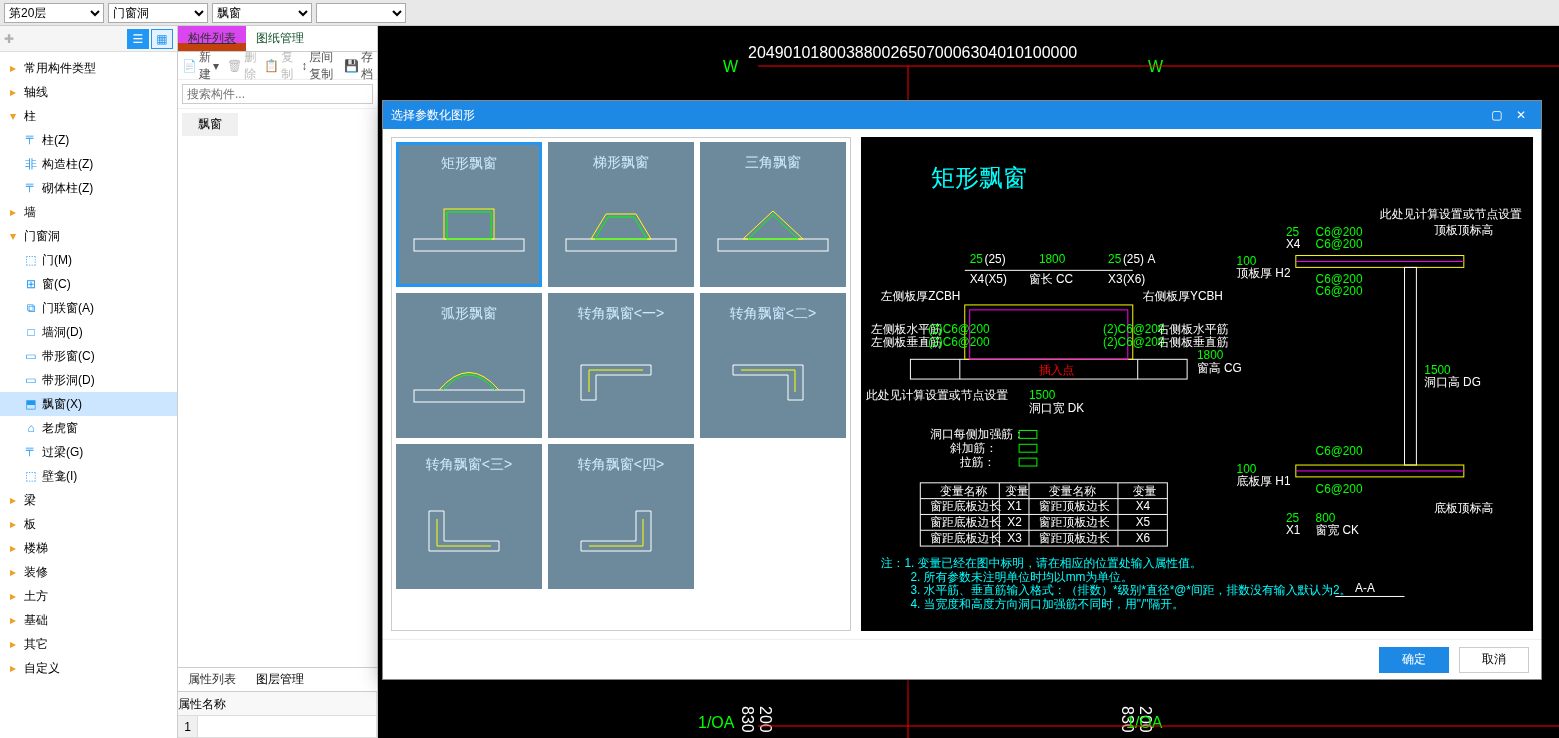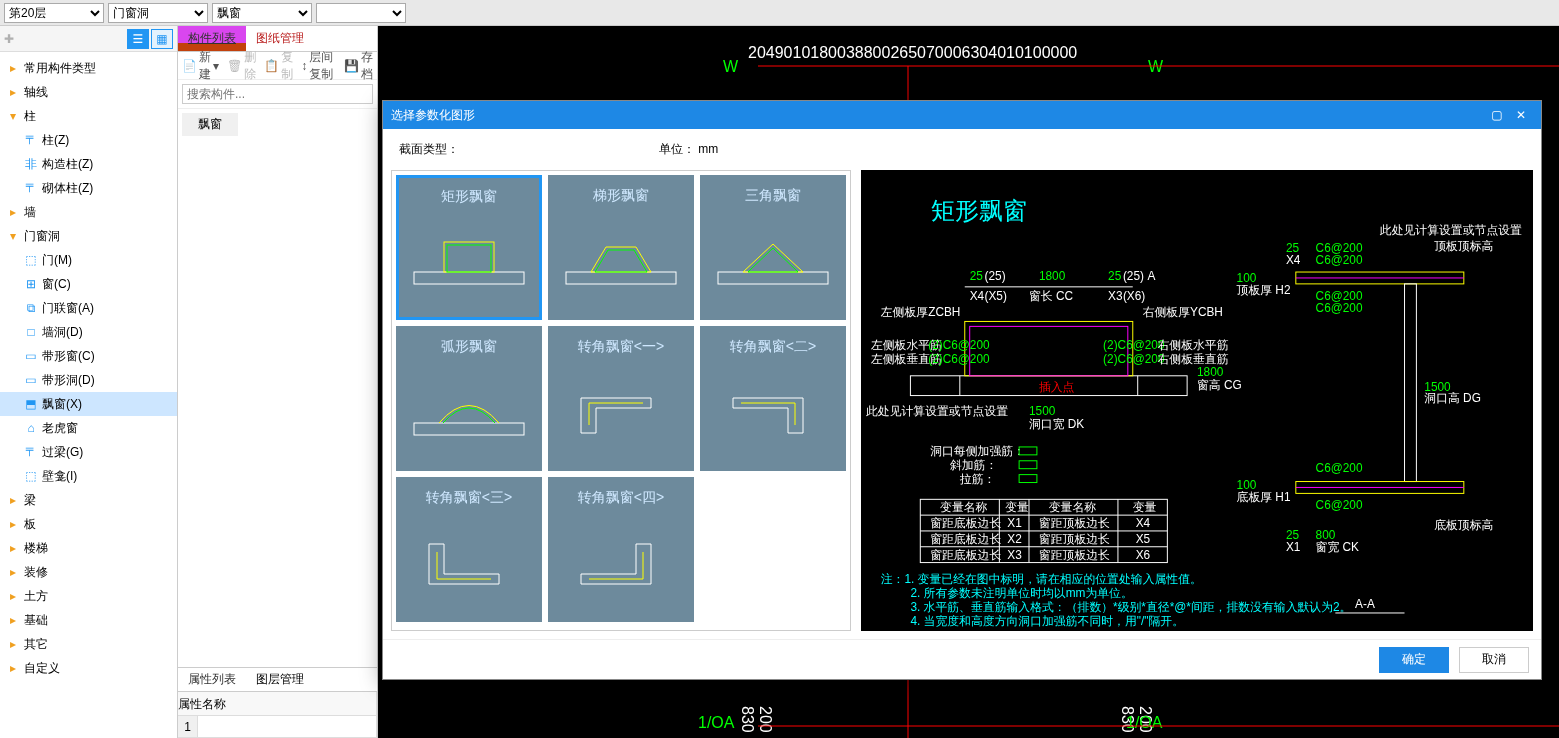--- a/index.html
+++ b/index.html
@@ -25,21 +25,21 @@
 .tree { flex: 1; overflow-y: auto; padding: 4px 0; }
 .tree-item { display: flex; align-items: center; height: 24px; padding: 0 6px; cursor: pointer; gap: 4px; }
 .tree-item.selected { background: #cde6ff; }
 .tree-item .ticon { width: 14px; text-align: center; color: #f0a020; }
 .tree-item.sub { padding-left: 24px; }
 .tree-item.sub .ticon { color: #2196f3; }
 
 
 .mid-panel { width: 200px; background: #fff; border-right: 1px solid #ccc; display: flex; flex-direction: column; }
 .tabs { height: 26px; display: flex; border-bottom: 1px solid #ccc; }
-.tab { padding: 0 10px; line-height: 25px; cursor: pointer; color: #b91c1c; }
+.tab { padding: 0 10px; line-height: 25px; cursor: pointer; color: #14532d; }
 .tab.active { background: #d946ef; border-bottom: 8px solid #c2410c; color: #333; text-decoration: underline; }
 .mid-toolbar { height: 28px; border-bottom: 1px solid #eee; display: flex; align-items: center; padding: 0 4px; gap: 8px; }
 .tb-btn { display: flex; align-items: center; gap: 2px; color: #555; cursor: pointer; }
 .tb-btn.disabled { color: #bbb; }
 .search-row { padding: 4px; border-bottom: 1px solid #eee; }
 .search-row input { width: 100%; height: 20px; border: 1px solid #ccc; padding: 0 4px; }
 .comp-list { flex: 1; padding: 4px; }
 .comp-item { padding: 3px 16px; background: #f0f0f0; display: inline-block; }
 
 
@@ -267,24 +267,20 @@
   </div>
 </div>
 
 <div class="modal">
   <div class="modal-title">
     <span class="t">选择参数化图形</span>
     <span class="ctrl">▢</span>
     <span class="ctrl">✕</span>
   </div>
   <div class="modal-body">
-    <div class="modal-row1">
-      <span>截面类型：</span>
-      <span><span>单位：</span>&nbsp;<span>mm</span></span>
-    </div>
     <div class="modal-content">
 
       <div class="shape-grid">
         <div class="shape-cell selected">
           <div class="label">矩形飘窗</div>
           <svg viewBox="0 0 120 70">
               <rect x="5" y="50" width="110" height="12" fill="none" stroke="#fff"></rect>
               <rect x="35" y="20" width="50" height="30" fill="none" stroke="#ff0"></rect>
               <rect x="38" y="23" width="44" height="27" fill="none" stroke="#0f0"></rect>
             </svg>

